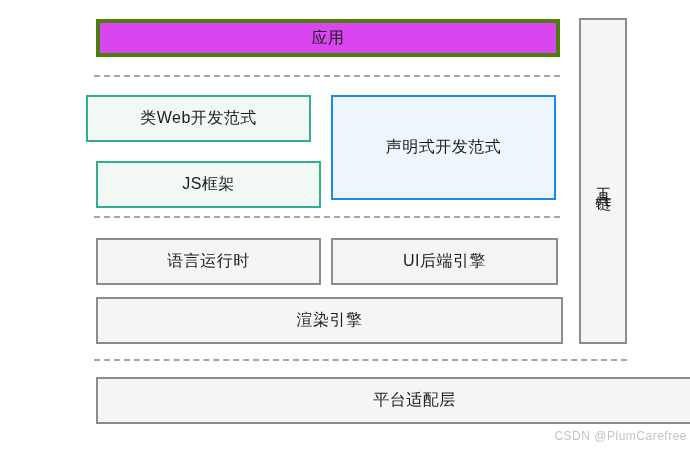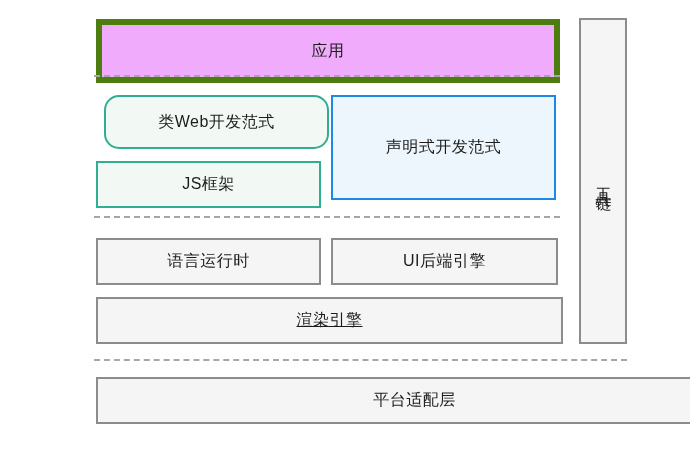--- a/index.html
+++ b/index.html
@@ -19,42 +19,42 @@
     position: absolute;
     display: flex;
     align-items: center;
     justify-content: center;
     font-size: 16px;
     color: #1c1c1c;
     text-align: center;
     letter-spacing: 0.5px;
   }
   .box-app {
-    left: 96px; top: 19px; width: 464px; height: 64px;
-    border: 6px solid #4d7c0f;
-    background: #f0abfc;
+    left: 96px; top: 19px; width: 464px; height: 38px;
+    border: 4px solid #4d7c0f;
+    background: #d946ef;
   }
   .box-green {
     border: 2px solid #2fae92;
     background: #f2f9f4;
   }
-  .box-web { left: 104px; top: 95px; width: 225px; height: 54px; border-radius: 15px; }
+  .box-web { left: 86px; top: 95px; width: 225px; height: 47px; }
   .box-js  { left: 96px; top: 153px; width: 225px; height: 47px; margin-top: 8px; }
   .box-blue {
     left: 331px; top: 95px; width: 225px; height: 105px;
     border: 2px solid #1e88e5;
     background: #edf6fd;
   }
   .box-gray {
     border: 2px solid #8c8c8c;
     background: #f5f5f5;
   }
   .box-lang   { left: 96px;  top: 238px; width: 225px; height: 47px; }
   .box-uiback { left: 331px; top: 238px; width: 227px; height: 47px; }
-  .box-render { left: 96px;  top: 297px; width: 467px; height: 47px; text-decoration: underline; }
+  .box-render { left: 96px;  top: 297px; width: 467px; height: 47px; }
   .box-toolchain {
     left: 579px; top: 18px; width: 48px; height: 326px;
     writing-mode: vertical-lr;
     text-orientation: upright;
     letter-spacing: 4px;
   }
   .box-platform { left: 96px; top: 377px; width: 637px; height: 47px; }
   .dashed {
     position: absolute;
     border-top: 2px dashed #a6a6a6;
@@ -111,14 +111,15 @@
   <div class="box box-gray box-toolchain">
     <span>工具链</span>
   </div>
 
   <div class="dashed dash-3"></div>
 
   <div class="box box-gray box-platform">
     <span>平台适配层</span>
   </div>
 
+  <div class="watermark">CSDN @PlumCarefree</div>
 
 </div>
 
 </body></html>

